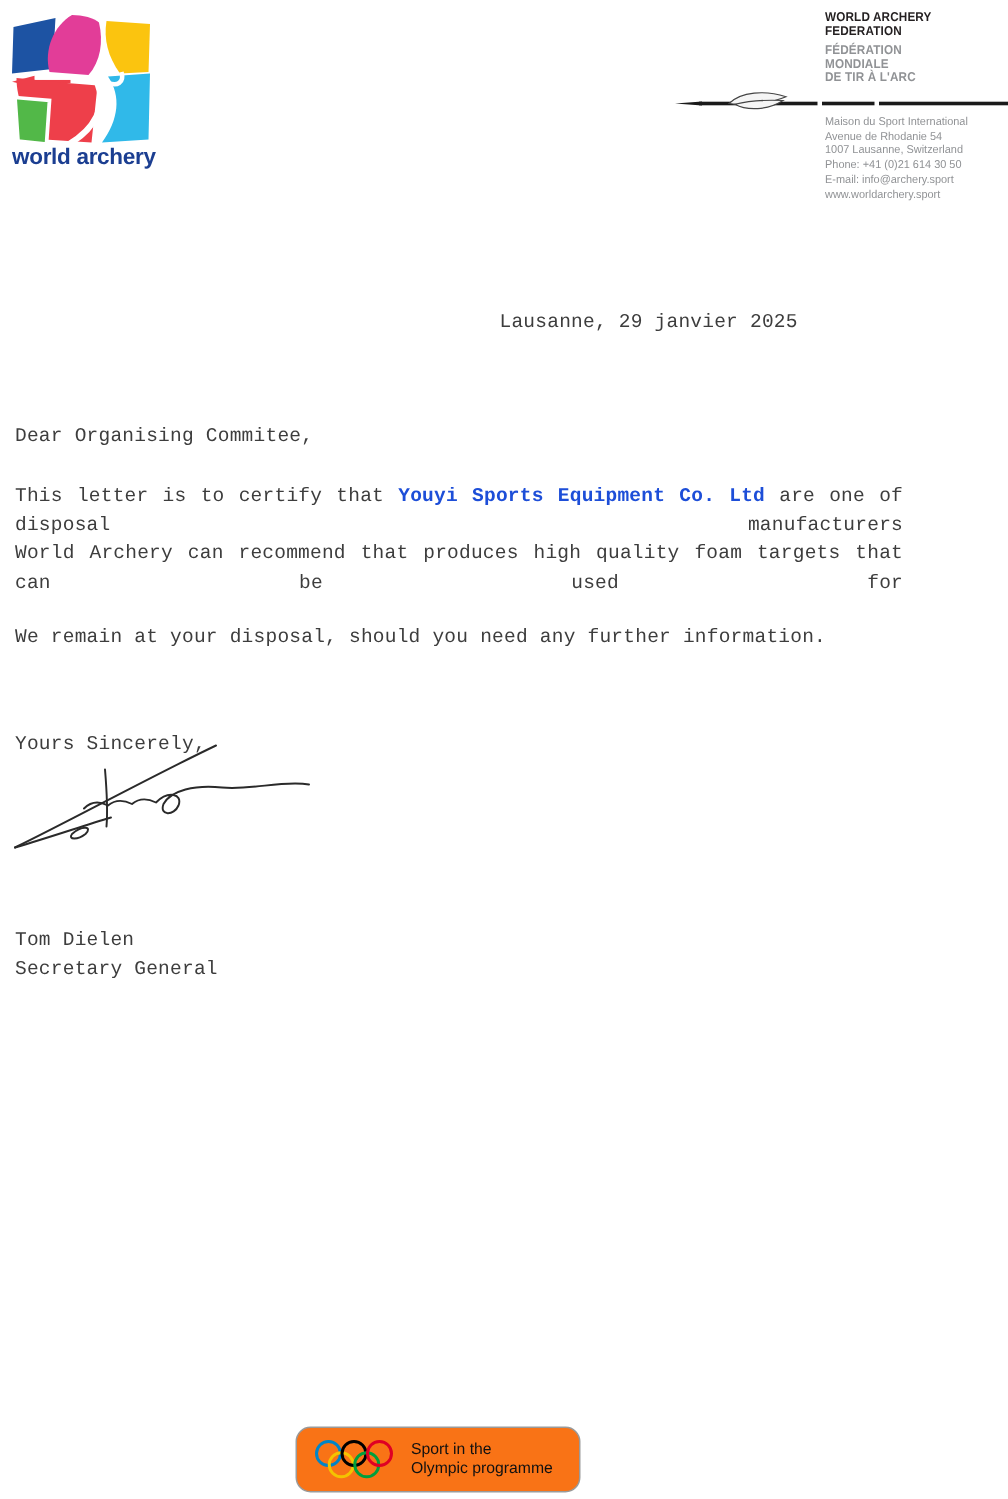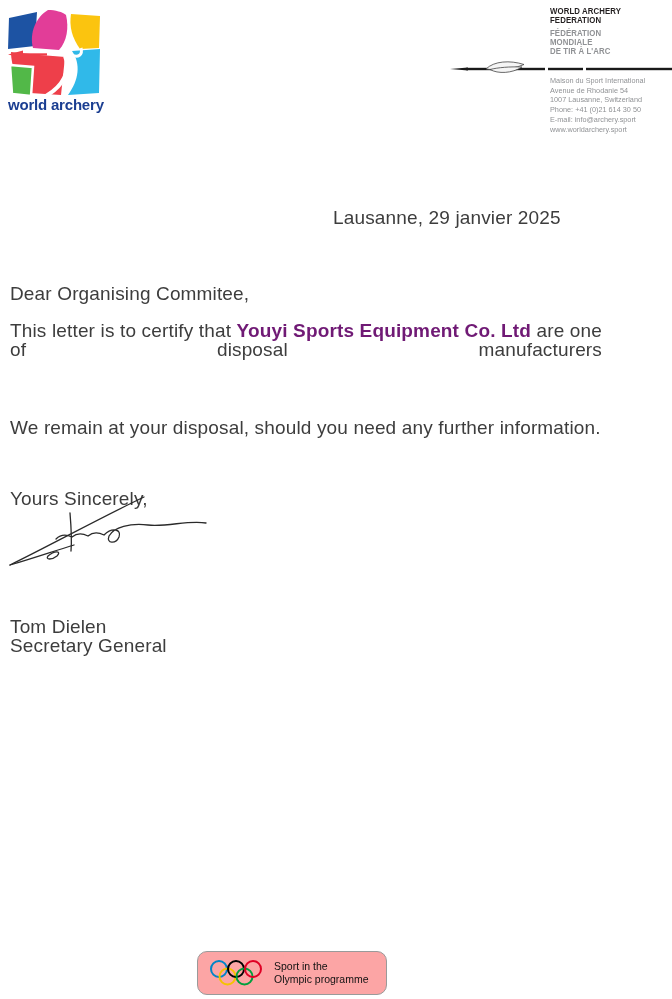--- a/index.html
+++ b/index.html
@@ -22,35 +22,35 @@
   .hr-en{color:var(--text-black,#231f20);}
   .hr-fr{color:var(--text-gray,#909295);}
   .hr-gap{height:3px;}
   
   .arrow-rule{position:absolute;left:450px;top:59px;}
   
   .address{position:absolute;left:550px;top:76px;}
   .addr-line{font-size:7.6px;line-height:9.7px;color:var(--text-gray,#909295);
     transform:scaleX(0.96);transform-origin:left top;white-space:nowrap;}
   
-  .txt{color:var(--text-body,#3d3d3d);font-size:19px;letter-spacing:0.15px;}
+  .txt{color:var(--text-body,#3d3d3d);font-size:13px;letter-spacing:0.15px;font-family:Liberation Mono, monospace;}
   .dateline{position:absolute;left:333px;top:207px;}
   .salutation{position:absolute;left:10px;top:283px;}
   .body-par{position:absolute;left:10px;top:321px;width:592px;line-height:19.2px;}
   .jline{text-align:justify;text-align-last:justify;}
   .lline{text-align:left;}
-  .bold{font-weight:bold;color:#701a75;}
+  .bold{font-weight:bold;color:#1d4ed8;}
   .followup{position:absolute;left:10px;top:417px;}
   .valediction{position:absolute;left:10px;top:456px;margin-top:32px;}
   .signature{position:absolute;left:2px;top:487px;}
   .signer{position:absolute;left:10px;top:589px;line-height:19px;margin-top:28px;}
   
   .badge{
     position:absolute;left:197px;top:951px;width:190px;height:44px;
-    border:1.5px solid #9a9a9a;border-radius:10px;background:#fca5a5;
+    border:1.5px solid #9a9a9a;border-radius:10px;background:#f97316;
     display:flex;align-items:center;box-sizing:border-box;
   }
   .rings{margin-left:7px;flex:0 0 auto;display:block;}
   .badge-text{margin-left:7px;font-size:10.5px;line-height:13px;color:#111;}
 </style>
 </head>
 <body>
 
 <div class="logo-block">
   <svg class="logo-svg" width="95" height="88" viewBox="0 0 95 88">
@@ -103,20 +103,21 @@
   <div class="addr-line">E-mail: info@archery.sport</div>
   <div class="addr-line">www.worldarchery.sport</div>
 </div>
 
 <div class="dateline txt">Lausanne, 29 janvier 2025</div>
 
 <div class="salutation txt">Dear Organising Commitee,</div>
 
 <div class="body-par txt">
   <div class="jline"><span>This letter is to certify that </span><span class="bold">Youyi Sports Equipment Co. Ltd</span><span> are one of disposal manufacturers</span></div>
+  <div class="jline">World Archery can recommend that produces high quality foam targets that can be used for</div>
 </div>
 
 <div class="followup txt">We remain at your disposal, should you need any further information.</div>
 
 <div class="valediction txt">Yours Sincerely,</div>
 
 <svg class="signature" width="215" height="85" viewBox="0 0 215 85">
   <g fill="none" stroke="#2a2a2a" stroke-width="1.3" stroke-linecap="round" stroke-linejoin="round">
     <path d="M8,78 C45,60 100,30 142,10"></path>
     <path d="M8,78 C32,71 52,64 72,58"></path>

